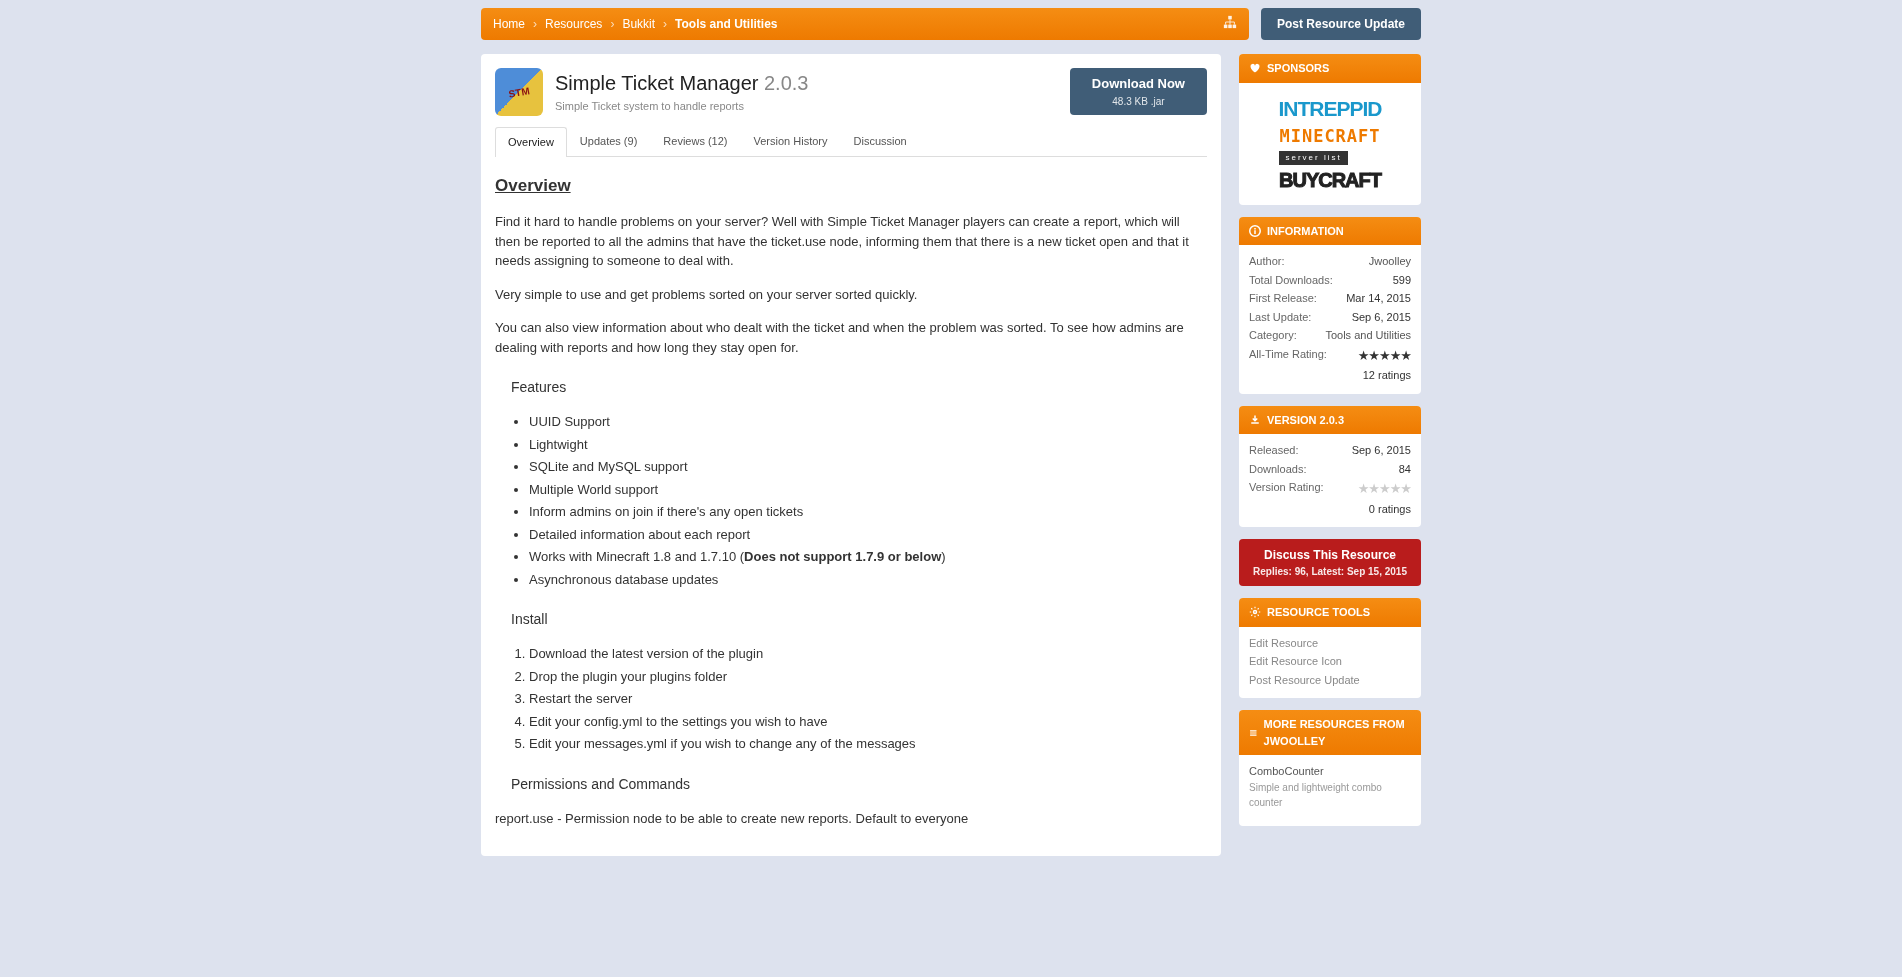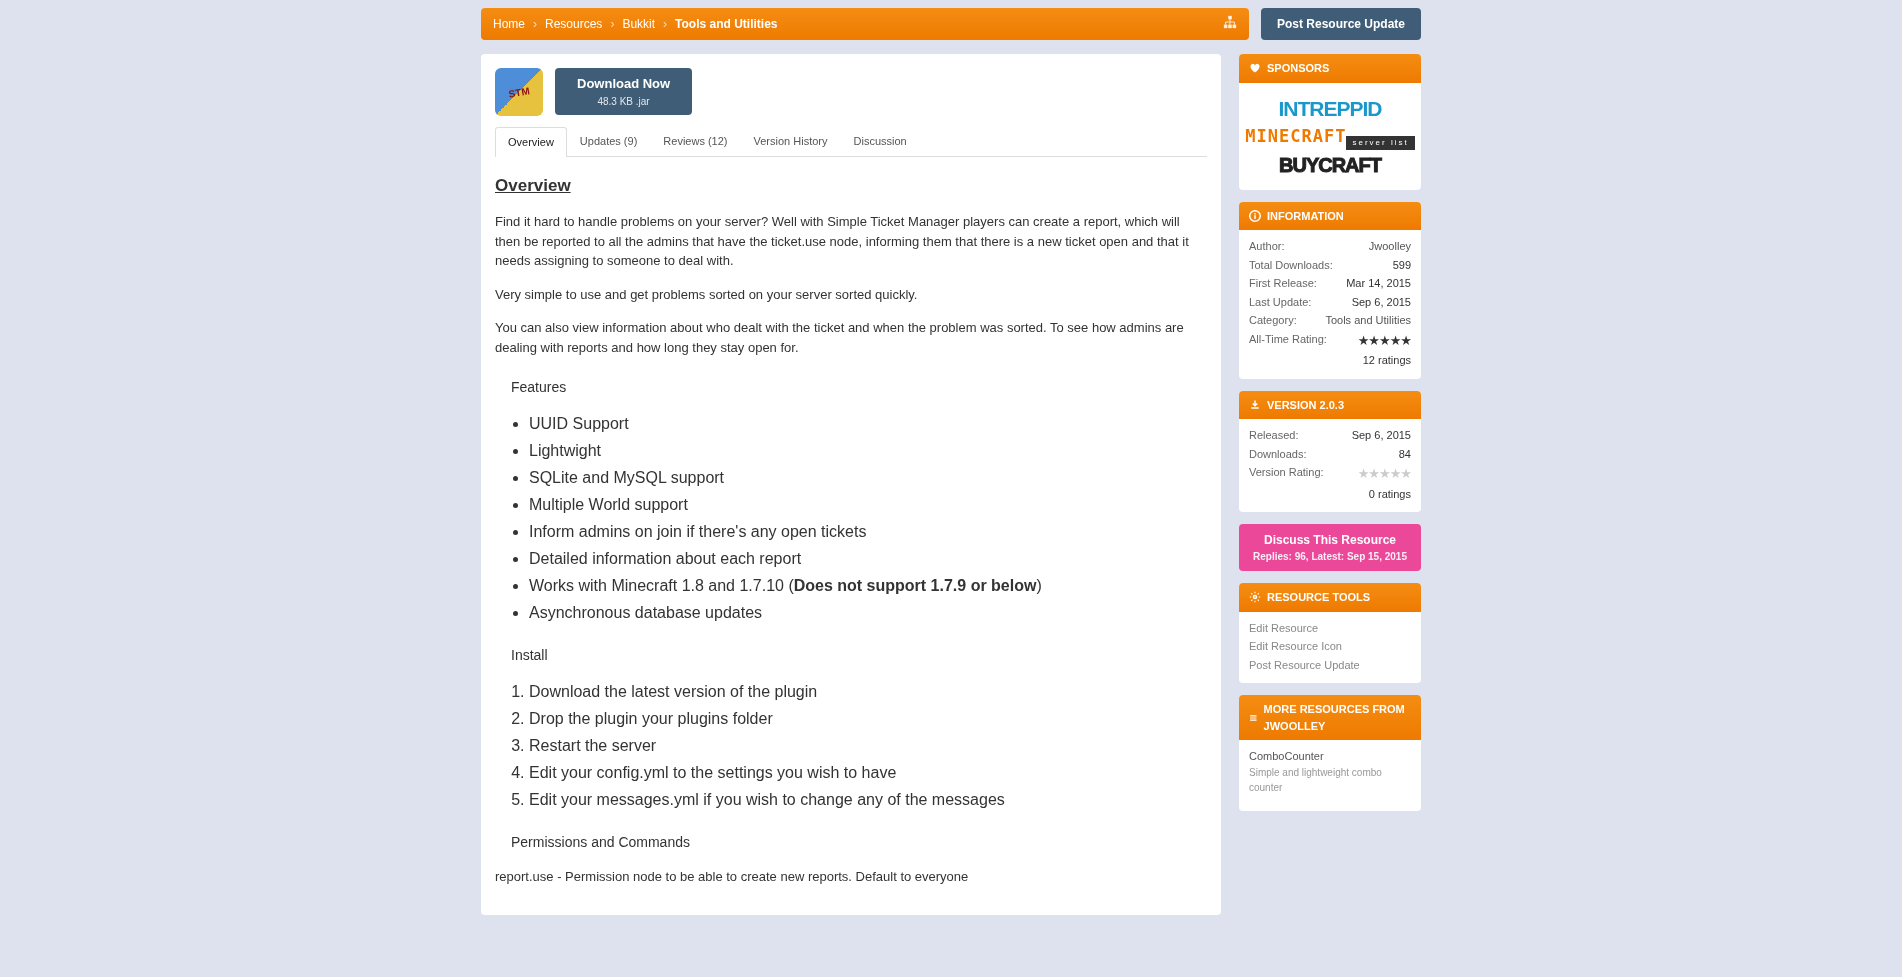--- a/index.html
+++ b/index.html
@@ -24,38 +24,38 @@
 .dlbtn{background:#405d77;color:#fff;border-radius:4px;padding:6px 22px;text-align:center;cursor:pointer}
 .dlbtn .big{font-weight:bold;font-size:13px}
 .dlbtn .small{font-size:10px;opacity:.85}
 .tabs{display:flex;border-bottom:1px solid #ddd;margin-bottom:16px}
 .tab{padding:6px 12px;font-size:11px;color:#555;cursor:pointer;border:1px solid transparent;border-bottom:none;border-radius:3px 3px 0 0}
 .tab.active{border-color:#ddd;background:#fff;position:relative;top:1px;color:#222}
 .content h2{font-size:17px;text-decoration:underline;margin-bottom:14px}
 .content p{margin-bottom:14px;color:#333;font-size:13px}
 .content h3{font-size:14px;margin:20px 16px 14px;font-weight:normal}
 .content ul,.content ol{margin-left:34px;margin-bottom:14px}
-.content li{margin-bottom:3px;font-size:16px}
+.content li{margin-bottom:3px;font-size:13px}
 .nosupport{font-weight:bold}
 .side{width:182px;flex:none}
 .panel{background:#fff;border-radius:4px;margin-bottom:12px;overflow:hidden}
 .phead{background:linear-gradient(#f58d13,#ee7a00);color:#fff;padding:6px 10px;font-size:11px;font-weight:bold;display:flex;align-items:center;gap:6px}
 .phead svg{width:12px;height:12px;fill:#fff}
 .pbody{padding:8px 10px;font-size:11px;color:#666}
 .dl{display:flex;justify-content:space-between;margin-bottom:2px}
 .dl dd{color:#333;text-align:right}
 .stars{color:#f5a506;letter-spacing:-1px;font-size:13px}
 .stars.grey{color:#ccc}
 .sponsor{display:flex;flex-direction:column;align-items:center;padding:10px 4px}
 .sp1{font-family:Arial;font-weight:900;font-size:21px;color:#1a98cc;letter-spacing:-1px}
-.sp2{display:flex;flex-direction:row;align-items:flex-end}
+.sp2{display:flex;flex-direction:column;align-items:flex-start}
 .sp2a{font-family:monospace;font-weight:bold;font-size:17px;color:#ee7a00;letter-spacing:1px}
 .sp2b{background:#333;color:#fff;font-size:8px;padding:1px 6px;letter-spacing:2px;margin-top:1px}
 .sp3{font-family:Arial;font-weight:900;font-size:20px;color:#222;letter-spacing:-1px;-webkit-text-stroke:1px #222}
-.discuss{background:#ec4899;color:#fff;text-align:center;border-radius:4px;padding:7px;margin-bottom:12px;cursor:pointer}
+.discuss{background:#b91c1c;color:#fff;text-align:center;border-radius:4px;padding:7px;margin-bottom:12px;cursor:pointer}
 .discuss .d1{font-size:12px;font-weight:bold}
 .discuss .d2{font-size:10px;opacity:.9;font-weight:bold}
 .toollink{color:#888;cursor:pointer;margin-bottom:2px}
 .reslink{margin-bottom:8px;cursor:pointer}
 .reslink .r1{color:#555;font-size:11px}
 .reslink .r2{color:#999;font-size:10px}
 </style>
 </head>
 <body>
 
@@ -77,20 +77,24 @@
             <path d="M8 5v3M3 11V8h10v3M8 8v3" stroke="#fff" stroke-width="1" fill="none"></path>
           </svg></span>
   </div>
   <div class="postbtn">Post Resource Update</div>
 </div>
 
 <div class="columns">
 <div class="main">
   <div class="head">
     <div class="icon48"></div>
+    <div class="titlebox">
+      <h1><span>Simple Ticket Manager</span> <span class="ver">2.0.3</span></h1>
+      <div class="tag">Simple Ticket system to handle reports</div>
+    </div>
     <div class="dlbtn">
       <div class="big">Download Now</div>
       <div class="small">48.3 KB .jar</div>
     </div>
   </div>
   <div class="tabs">
     <div class="tab active">Overview</div>
     <div class="tab">Updates (9)</div>
     <div class="tab">Reviews (12)</div>
     <div class="tab">Version History</div>

